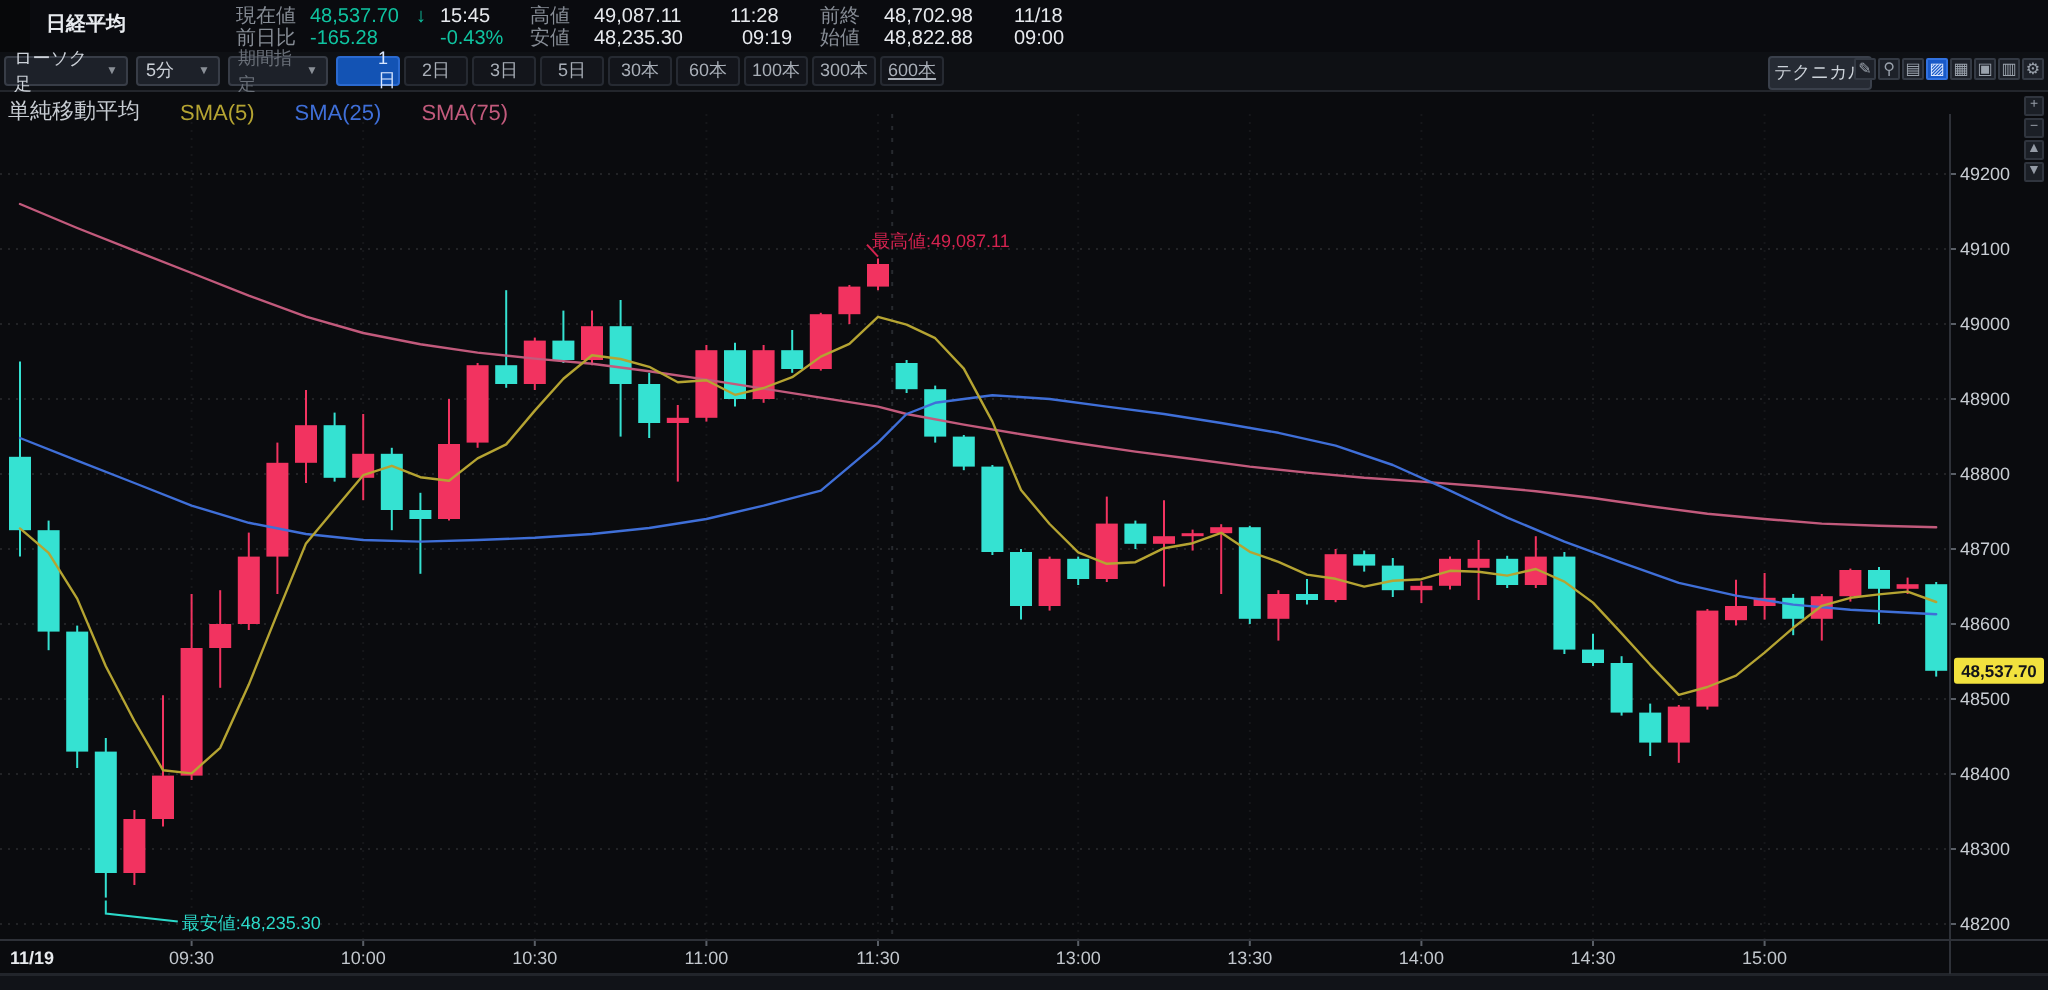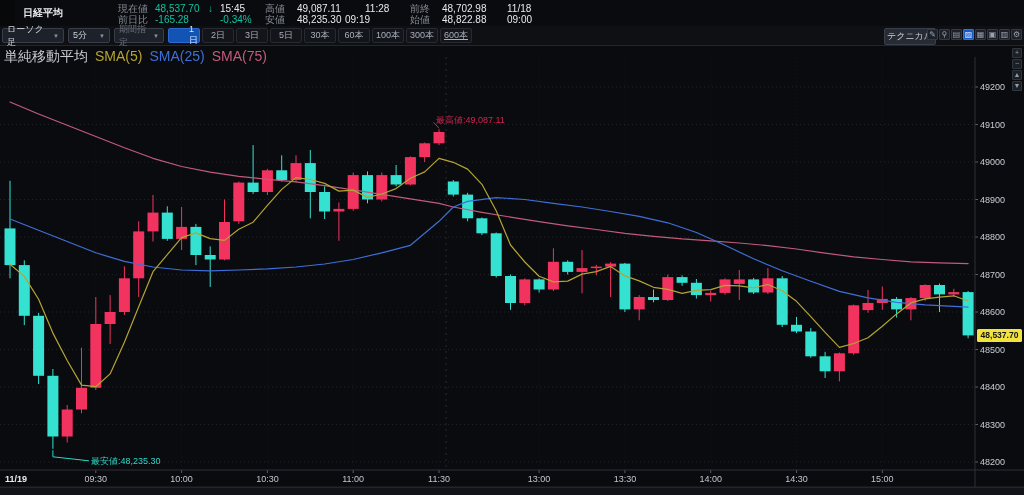--- a/index.html
+++ b/index.html
@@ -17,48 +17,48 @@
   .dd.dim{color:#6a7079;}
   .tf-btn{position:absolute;top:2px;width:32px;height:15px;background:#13151b;border:1px solid #262a32;border-radius:2px;
     color:#a9afb8;font-size:9px;display:flex;align-items:center;justify-content:center;box-sizing:border-box;cursor:pointer;}
   .tf-btn.active{background:#1353b4;border-color:#2b6ad0;color:#d8e6ff;}
   .tech-btn{position:absolute;top:2px;left:870px;width:50px;height:15px;background:#262b34;border:1px solid #3a404b;border-radius:2px;
     color:#ccd2d9;font-size:9px;display:flex;align-items:center;justify-content:center;cursor:pointer;margin-left:14px;}
   .icon-btn{position:absolute;top:3px;width:11px;height:11px;background:#1d2129;border:1px solid #343a44;border-radius:1px;
     color:#9aa2ac;font-size:8px;line-height:10px;text-align:center;box-sizing:border-box;cursor:pointer;}
   .icon-btn.active{background:#1859c8;border-color:#3272e0;color:#dce8ff;}
   .chart{position:absolute;top:46px;left:0;width:1024px;height:449px;background:#0a0b0e;}
-  .legend{position:absolute;top:2px;left:4px;font-size:14px;color:#c8cdd3;display:flex;gap:7px;white-space:nowrap;}
+  .legend{position:absolute;top:2px;left:4px;font-size:11px;color:#c8cdd3;display:flex;gap:20px;white-space:nowrap;align-items:flex-end;}
   .chart svg{position:absolute;top:11px;left:0;}
   .side-btn{position:absolute;width:10px;height:10px;right:2px;background:#1b1f26;border:1px solid #30353e;color:#959ca6;
     font-size:7px;line-height:8px;text-align:center;border-radius:1px;box-sizing:border-box;cursor:pointer;}
   .bottom-strip{position:absolute;left:0;top:441px;height:8px;width:1024px;background:#111318;border-top:1px solid #22252b;box-sizing:border-box;}
 </style>
 </head>
 <body>
 
 <div class="header">
   <span class="title" style="left:8px;top:8px">日経平均</span>
 
   <span class="hlabel" style="left:103px;top:4px">現在値</span>
   <span class="hteal" style="left:140px;top:4px">48,537.70</span>
   <span class="hteal" style="left:193px;top:4px">↓</span>
   <span class="hval" style="left:205px;top:4px">15:45</span>
 
   <span class="hlabel" style="left:103px;top:15px">前日比</span>
   <span class="hteal" style="left:140px;top:15px">-165.28</span>
-  <span class="hteal" style="left:205px;top:15px">-0.34%</span>
+  <span class="hteal" style="left:205px;top:15px">-0.43%</span>
 
   <span class="hlabel" style="left:250px;top:4px">高値</span>
   <span class="hval" style="left:282px;top:4px">49,087.11</span>
   <span class="hval" style="left:350px;top:4px">11:28</span>
 
   <span class="hlabel" style="left:250px;top:15px">安値</span>
   <span class="hval" style="left:282px;top:15px">48,235.30</span>
-  <span class="hval" style="left:330px;top:15px">09:19</span>
+  <span class="hval" style="left:356px;top:15px">09:19</span>
 
   <span class="hlabel" style="left:395px;top:4px">前終</span>
   <span class="hval" style="left:427px;top:4px">48,702.98</span>
   <span class="hval" style="left:492px;top:4px">11/18</span>
 
   <span class="hlabel" style="left:395px;top:15px">始値</span>
   <span class="hval" style="left:427px;top:15px">48,822.88</span>
   <span class="hval" style="left:492px;top:15px">09:00</span>
 </div>
 

